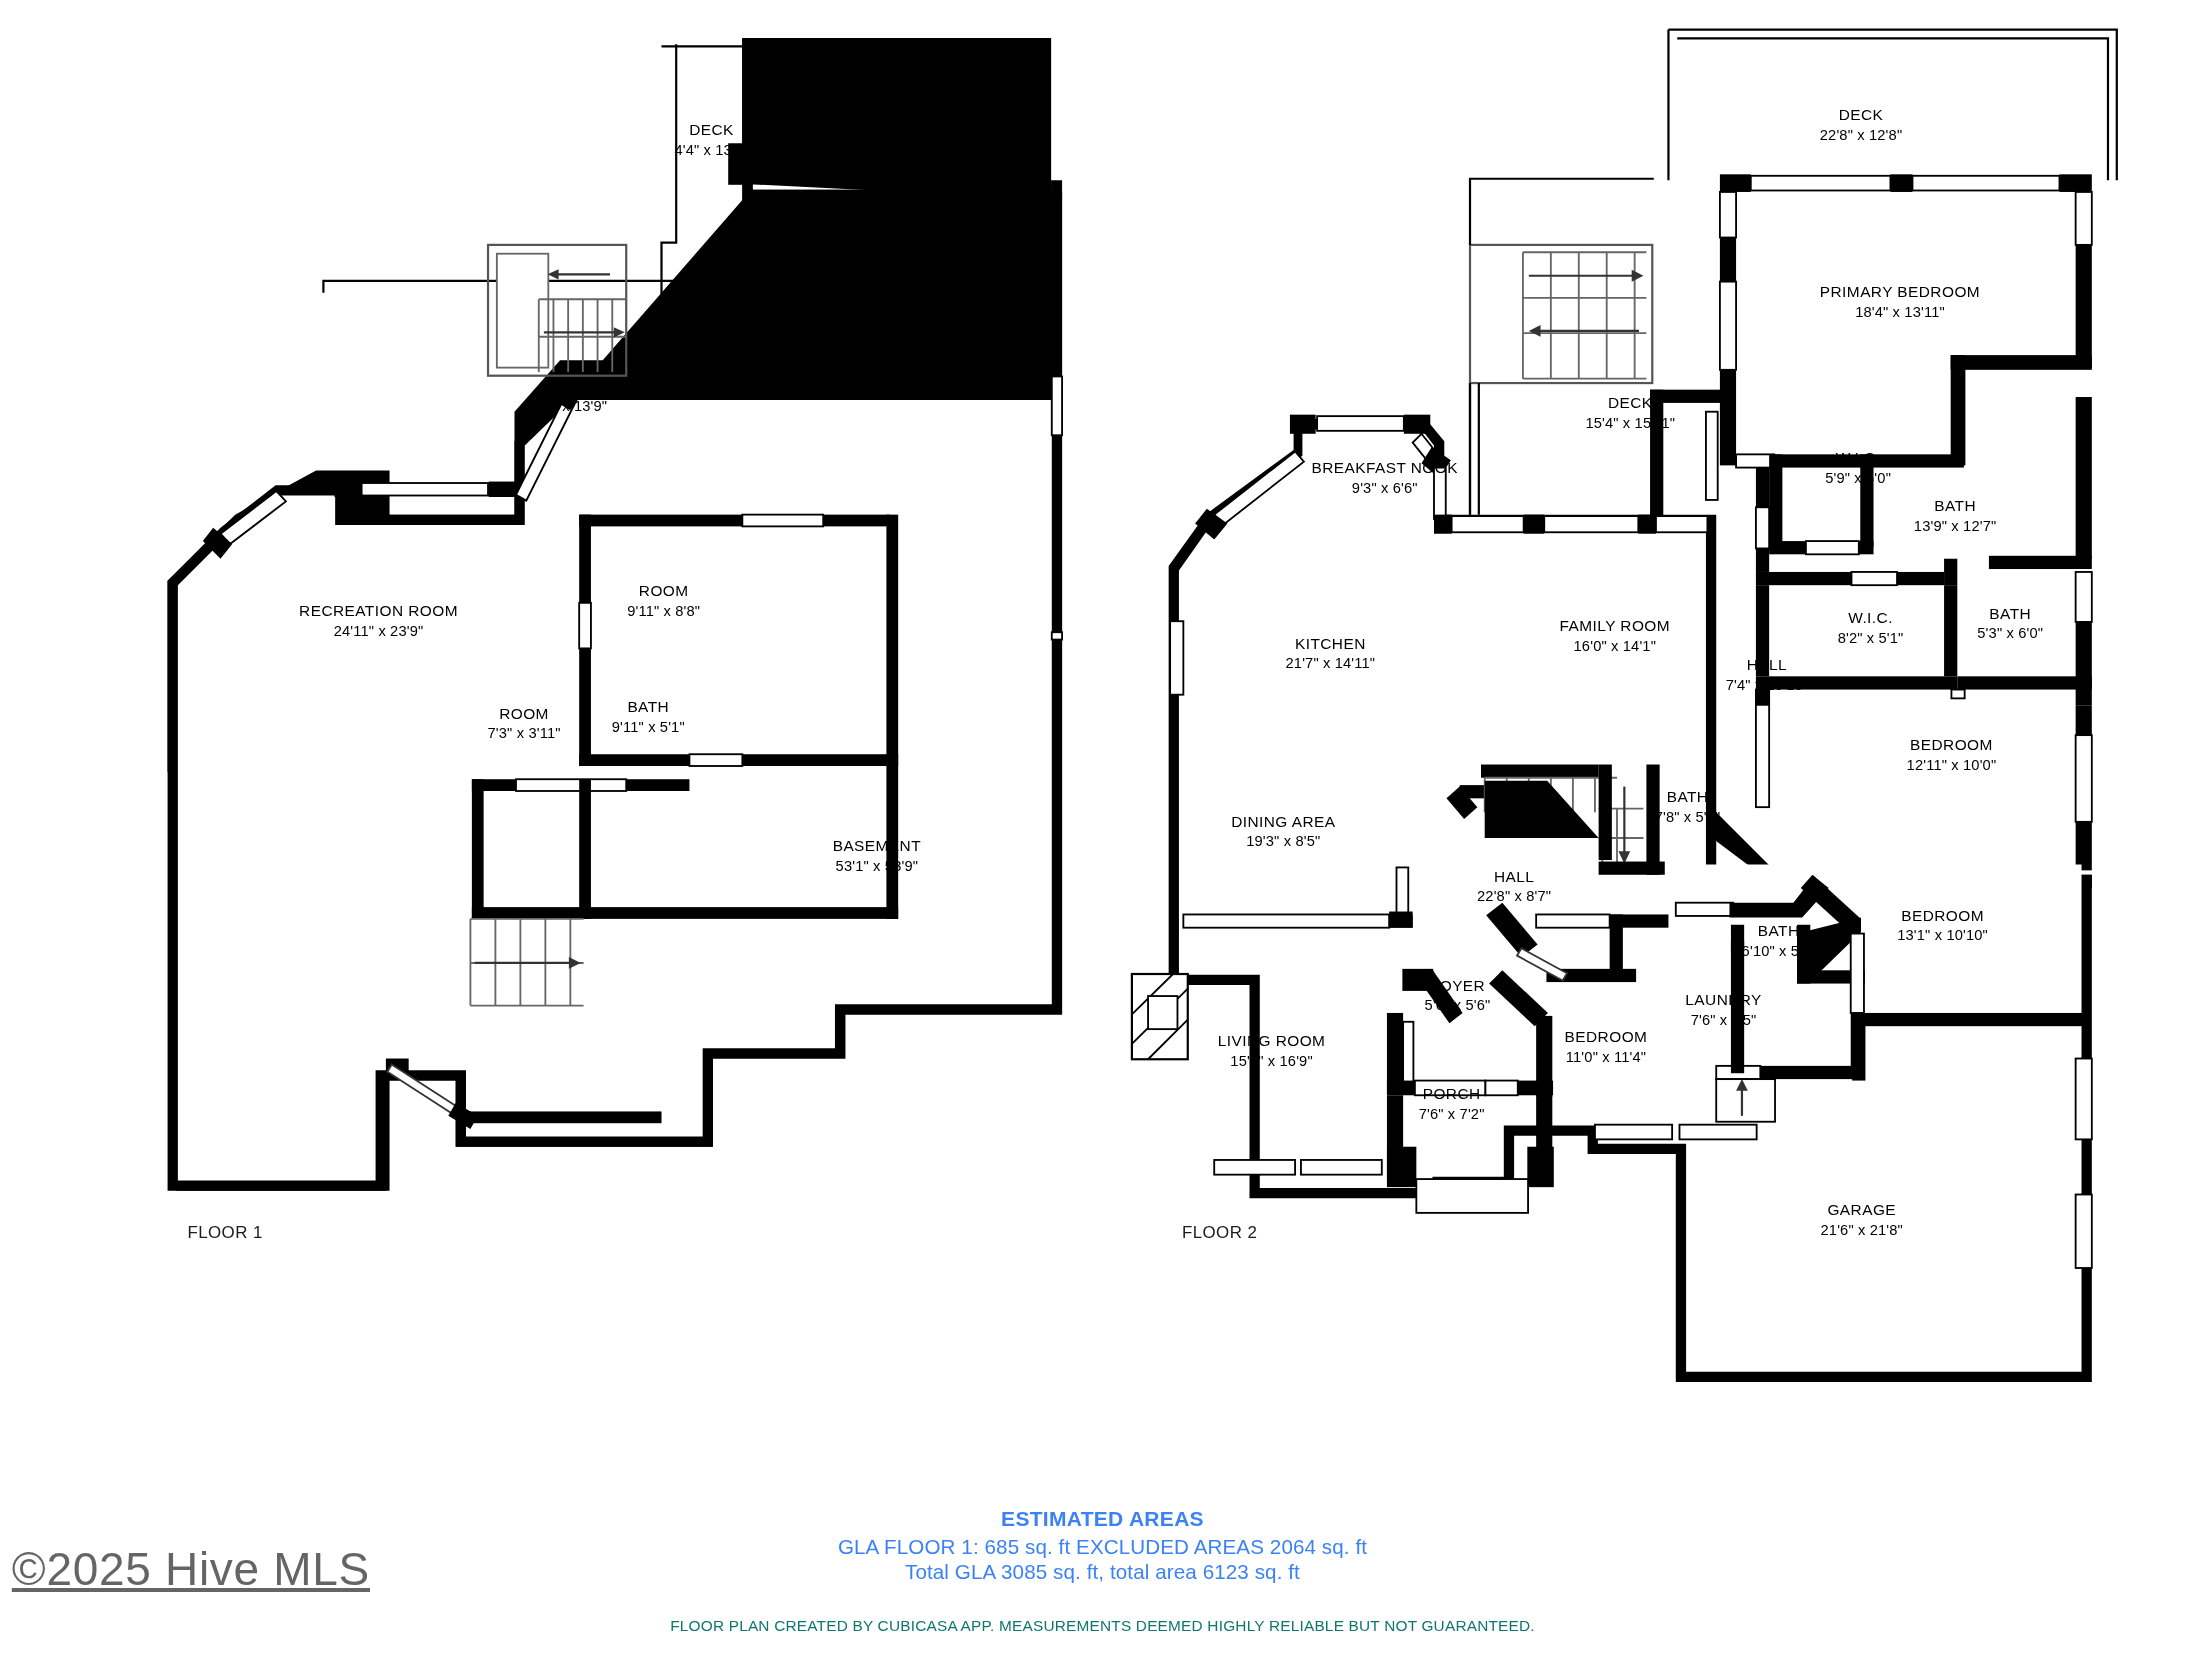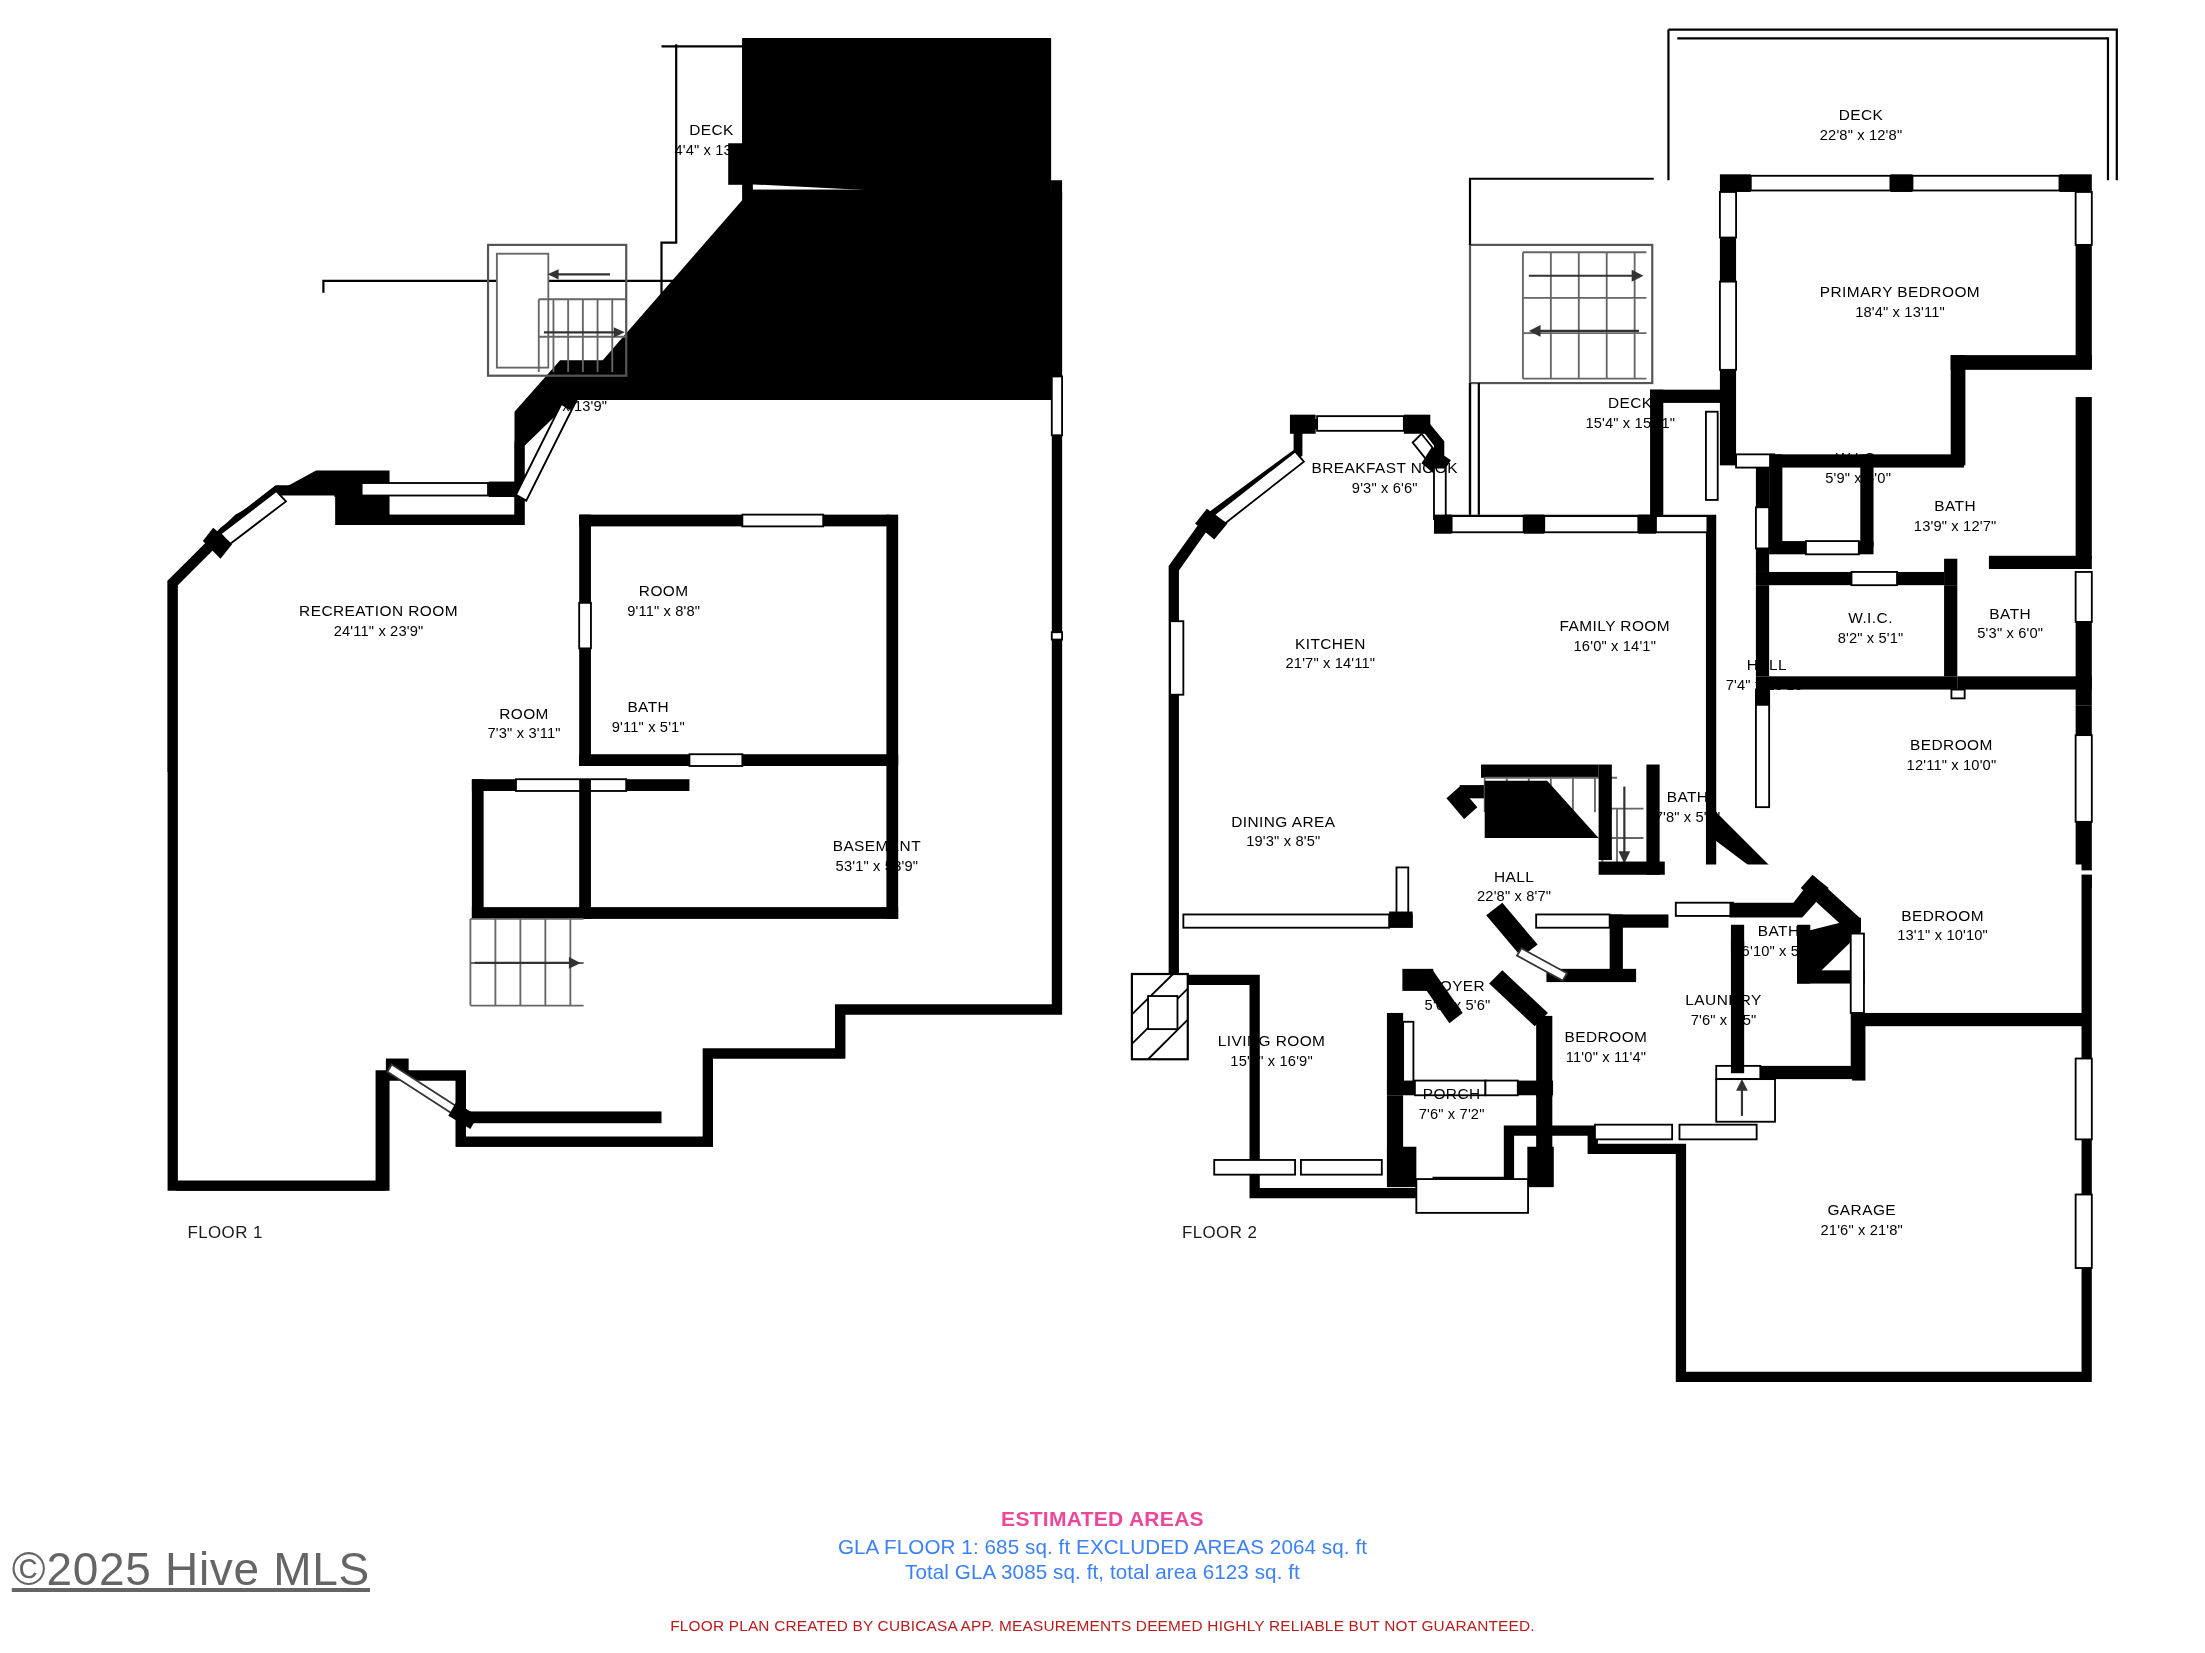--- a/index.html
+++ b/index.html
@@ -73,40 +73,40 @@
     left: 0;
     top: 1507px;
     width: 2205px;
     text-align: center;
   }
   #areas-title {
     font-family: "Liberation Sans", sans-serif;
     font-size: 21px;
     font-weight: bold;
     letter-spacing: 0.3px;
-    color: #ec4899;
+    color: #3b82f6;
     margin: 0 0 3.7px 0;
   }
   .areas-line {
     font-family: "Liberation Sans", sans-serif;
     font-size: 20.6px;
     letter-spacing: 0.1px;
     color: #3b82f6;
     margin: 1.5px 0;
   }
   #disclaimer {
     position: absolute;
     left: 0;
     top: 1617px;
     width: 2205px;
     text-align: center;
     font-family: "Liberation Sans", sans-serif;
     font-size: 15.4px;
     letter-spacing: 0.2px;
-    color: #b91c1c;
+    color: #0f766e;
   }
   #watermark {
     position: absolute;
     left: 11.8px;
     top: 1542px;
     font-family: "Liberation Sans", sans-serif;
     font-size: 46px;
     font-weight: 300;
     letter-spacing: 0.7px;
     color: #2a2a2a;

